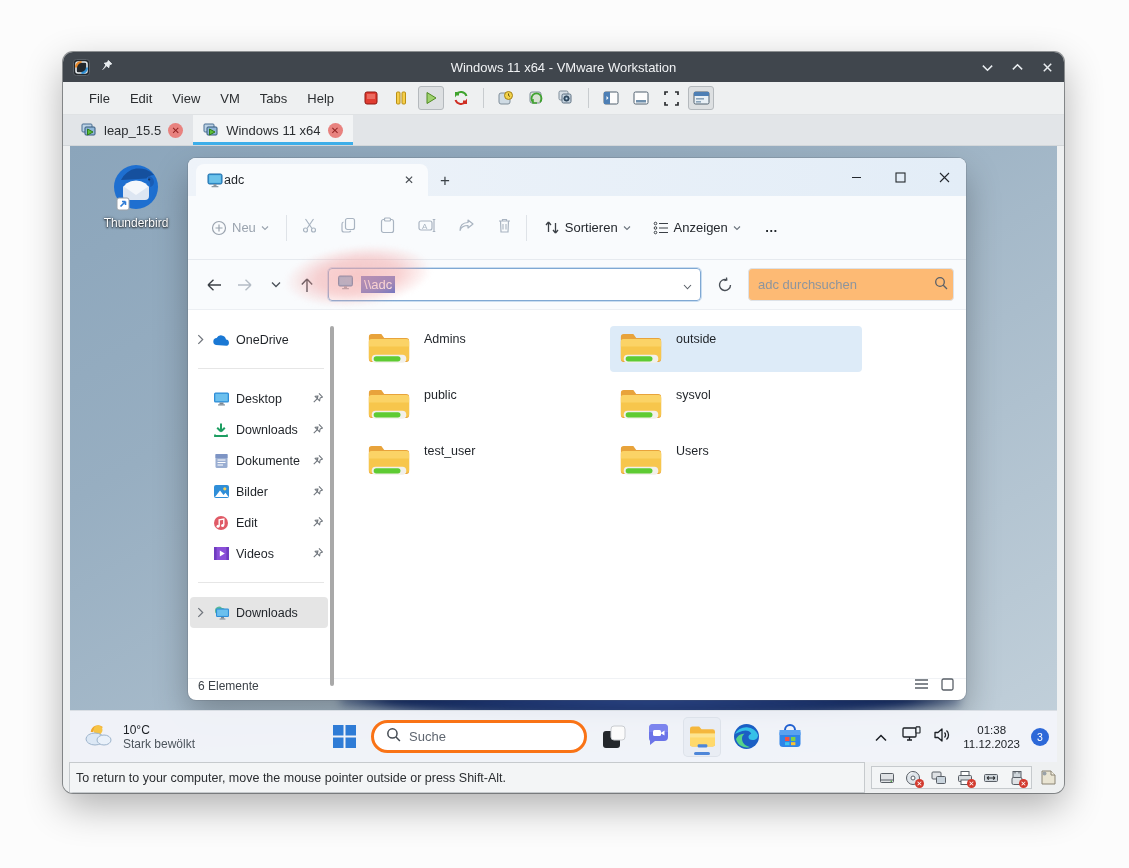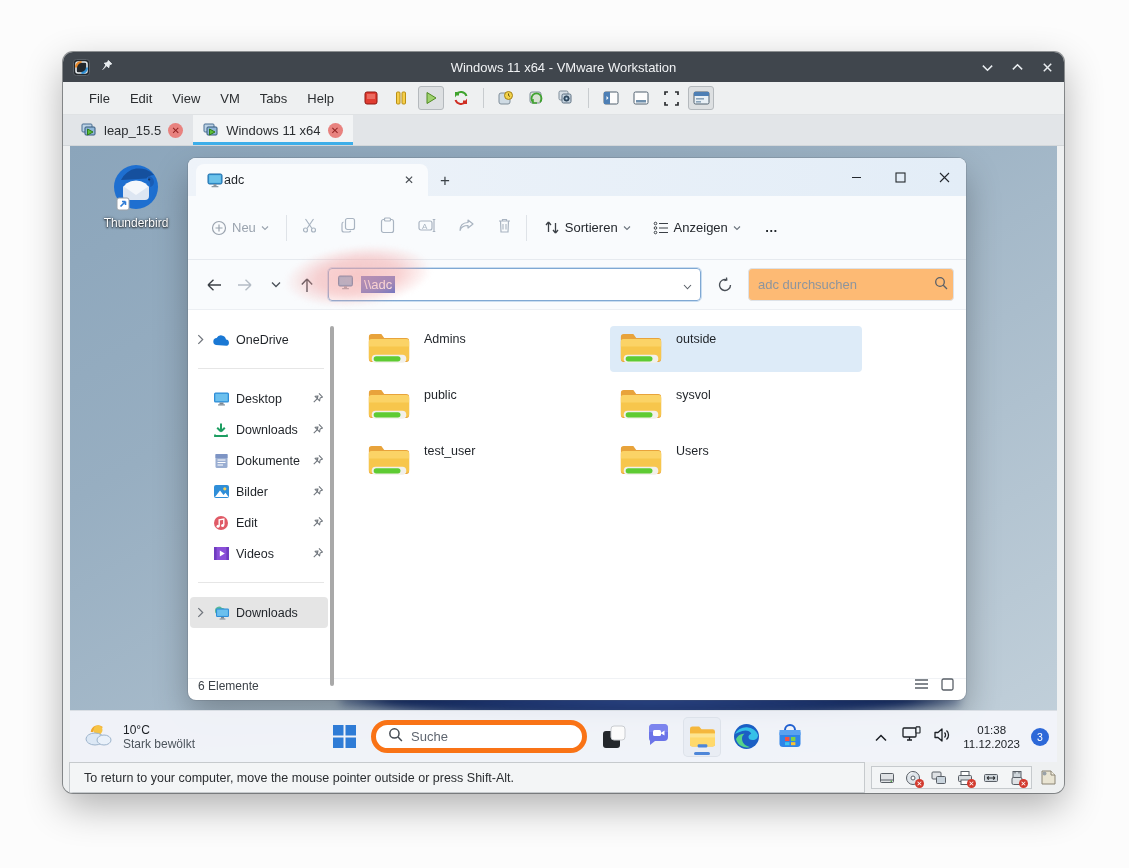--- a/index.html
+++ b/index.html
@@ -98,38 +98,38 @@
   .ex-status { height:22px; display:flex; align-items:center; padding:0 12px 8px 10px; font-size:12px; color:#3c4248; border-top:1px solid #f0f2f5; }
   .ex-status .vicons { margin-left:auto; display:flex; gap:12px; align-items:center; }
 
   
   .taskbar { position:absolute; left:0; right:0; bottom:0; height:52px; z-index:3;
     background:rgba(242,245,250,.96); border-top:1px solid #d9dee4; }
   .tb-weather { position:absolute; left:4px; top:0; bottom:0; display:flex; align-items:center; gap:9px; padding:0 8px; cursor:pointer; }
   .tb-weather .t1 { font-size:12px; color:#1b1f24; }
   .tb-weather .t2 { font-size:12px; color:#4c545c; }
   .tb-center { position:absolute; left:255px; top:0; bottom:0; display:flex; align-items:center; gap:8px; }
-  .tb-search { width:216px; height:33px; background:#fff; border:5px solid #f97316; border-radius:17px;
+  .tb-search { width:216px; height:33px; background:#fff; border:3px solid #f97316; border-radius:17px;
     display:flex; align-items:center; padding:0 12px; gap:8px; }
   .tb-search input { border:none; outline:none; background:transparent; font-size:13px; width:150px; color:#333;
     font-family:"Liberation Sans","DejaVu Sans",sans-serif; }
   .tb-search input::placeholder { color:#5f6670; }
   .tb-app { width:38px; height:40px; border-radius:5px; display:flex; align-items:center; justify-content:center; position:relative; cursor:pointer; }
   .tb-app.active { background:#e9edf4; box-shadow:inset 0 0 0 1px #dde2ea; }
   .tb-app.active::after { content:""; position:absolute; bottom:2px; left:50%; transform:translateX(-50%);
     width:16px; height:3px; border-radius:2px; background:#4e86d8; }
   .tb-tray { position:absolute; right:8px; top:0; bottom:0; display:flex; align-items:center; gap:11px; }
   .tb-clock { text-align:center; font-size:11.5px; line-height:14px; color:#1b1f24; cursor:pointer; }
   .tb-badge { width:18px; height:18px; border-radius:50%; background:#2d68d8; color:#fff; font-size:10.5px;
     display:flex; align-items:center; justify-content:center; cursor:pointer; }
 
   
   .vm-statusbar { height:31px; background:#eef0f1; display:flex; align-items:center; padding:4px 6px; gap:6px; }
   .vm-msg { flex:1; height:31px; border:1px solid #c6cacd; background:#f3f5f6; display:flex; align-items:center;
-    padding:0 14px; font-size:12.5px; color:#2b2e31; }
+    padding:0 6px; font-size:12.5px; color:#2b2e31; }
   .vm-devs { height:23px; border:1px solid #c6cacd; background:#f3f5f6; display:flex; align-items:center; padding:0 6px; gap:9px; }
   .dev { position:relative; width:17px; height:17px; display:flex; align-items:center; justify-content:center; cursor:pointer; }
   .dev .err { position:absolute; right:-3px; bottom:-2px; width:9px; height:9px; border-radius:50%; background:#d23a2e;
     color:#fff; font-size:7px; line-height:9px; text-align:center; font-weight:bold; }
   .vm-grip { width:20px; height:23px; display:flex; align-items:center; justify-content:center; }
 </style>
 </head>
 <body>
 
 <div class="vmw">

